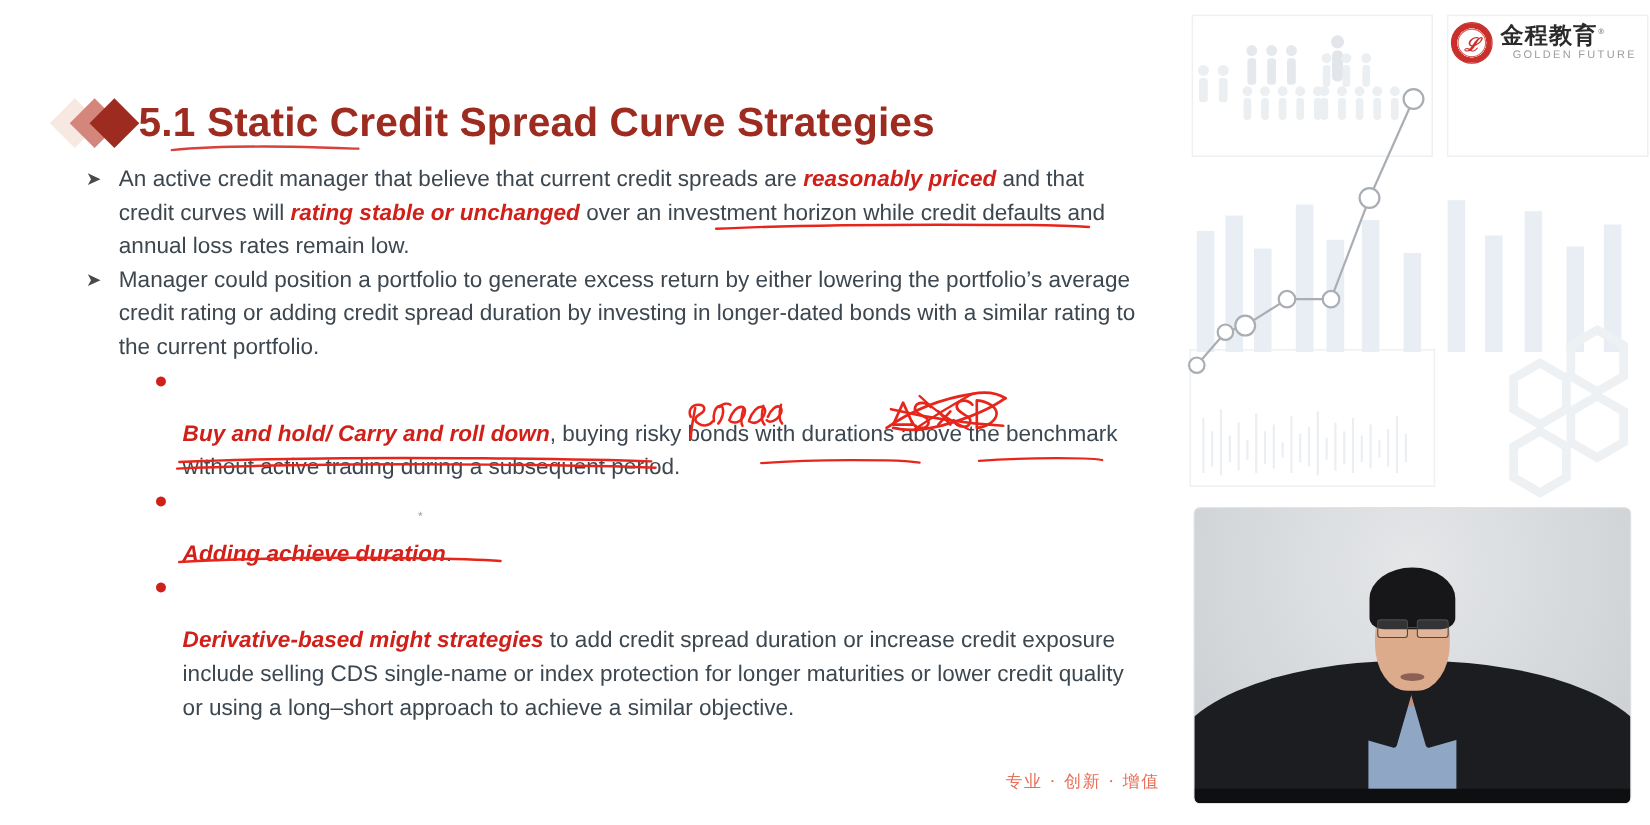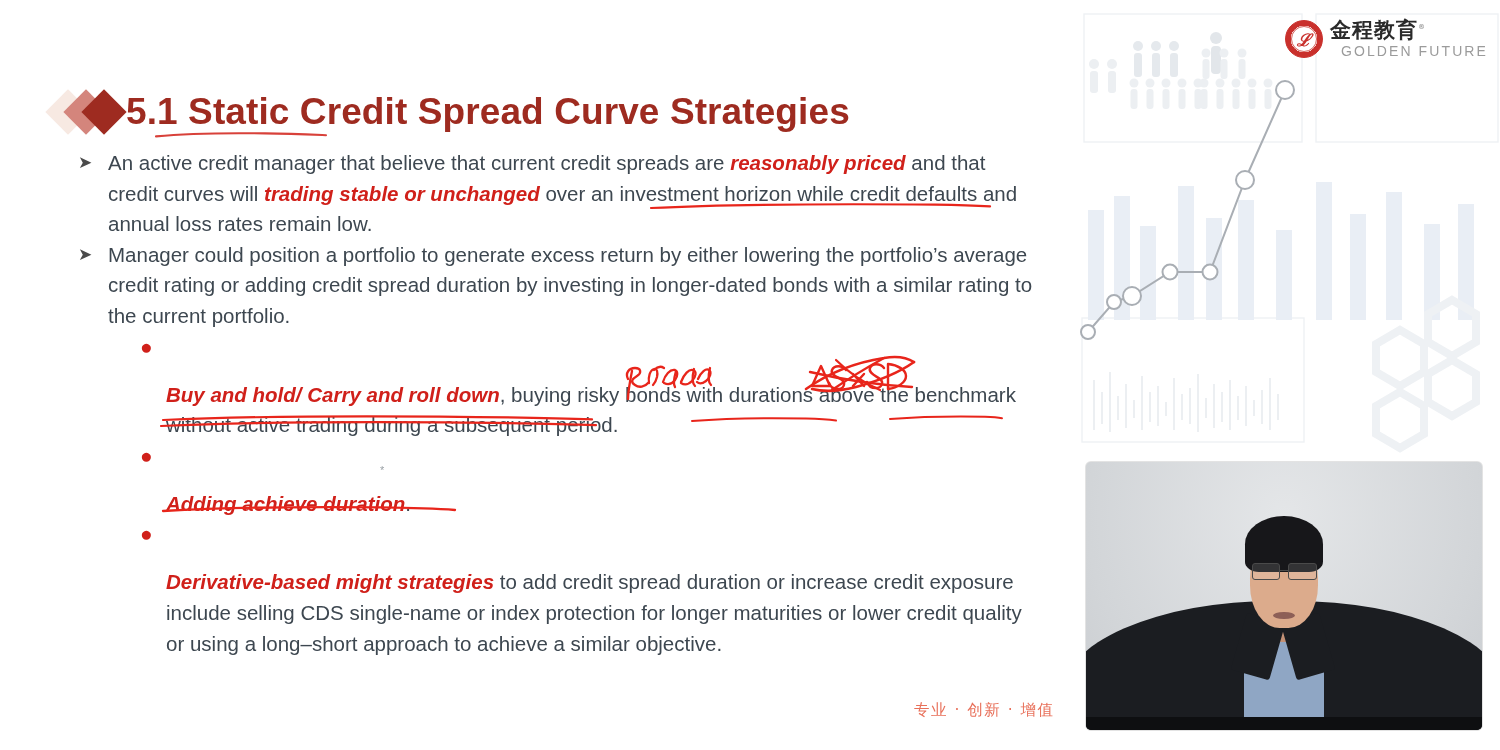--- a/index.html
+++ b/index.html
@@ -52,21 +52,21 @@
 
   .logo{position:absolute;right:12px;top:20px;display:flex;align-items:center;gap:7px;}
   .logo-seal{position:relative;width:38px;height:38px;border-radius:50%;
     background:radial-gradient(circle at 50% 50%,#fff 38%,#f2d6d6 52%,#c9302c 53%,#c9302c 100%);
     border:1.5px solid #c9302c;box-sizing:border-box;}
   .logo-seal .inner{position:absolute;inset:5px;border-radius:50%;border:1px solid #d8665f;background:#fff;}
   .logo-seal .g{position:absolute;inset:0;display:flex;align-items:center;justify-content:center;
     color:#c9302c;font-size:17px;font-style:italic;font-family:"Liberation Serif",serif;font-weight:bold;}
   .logo-cn{font-size:21px;font-weight:bold;color:#2b2b2b;letter-spacing:1px;line-height:1;
     font-family:"DejaVu Sans",sans-serif;}
-  .logo-en{font-size:14px;color:#9b9b9b;letter-spacing:2.1px;line-height:1;margin-top:3px;padding-left:11px;}
+  .logo-en{font-size:10px;color:#9b9b9b;letter-spacing:2.1px;line-height:1;margin-top:3px;padding-left:11px;}
   .logo-tm{font-size:7px;color:#9b9b9b;vertical-align:super;}
 
   .video{position:absolute;left:1086px;top:462px;width:396px;height:268px;
     border-radius:5px;overflow:hidden;background:#d9dbdd;
     box-shadow:0 0 0 1px #e3e3e3;}
   .vbg{position:absolute;inset:0;background:
       radial-gradient(ellipse at 50% 20%, #e4e6e8 0%, #d2d5d8 70%, #c9ccd0 100%);}
   .v-shoulders{position:absolute;left:-6%;bottom:-8%;width:112%;height:56%;
     background:#1b1d21;border-radius:48% 48% 0 0 / 62% 62% 0 0;}
   .v-shirt{position:absolute;left:40%;bottom:0;width:20%;height:40%;background:#8fa6c4;
@@ -109,21 +109,21 @@
 
     <svg class="title-underline" viewBox="0 0 172 7" preserveAspectRatio="none">
       <path d="M1,5.4 C30,2.6 70,1.8 110,2.4 C135,2.8 155,3.6 171,4.2" stroke="#d8413a" stroke-width="2.1" fill="none" stroke-linecap="round"></path>
     </svg>
 
     <div class="body">
 
       <div class="lvl1">
         <span class="arrow">➤</span>
         <span class="txt">
-          <span>An active credit manager that believe that current credit spreads are </span><span class="r">reasonably priced</span><span> and that credit curves will </span><span class="r">trading stable or unchanged</span><span> over an investment horizon while credit defaults and annual loss rates remain low.</span>
+          <span>An active credit manager that believe that current credit spreads are </span><span class="r">reasonably priced</span><span> and that credit curves will </span><span class="r">rating stable or unchanged</span><span> over an investment horizon while credit defaults and annual loss rates remain low.</span>
         </span>
       </div>
 
       <div class="lvl1">
         <span class="arrow">➤</span>
         <span class="txt">Manager could position a portfolio to generate excess return by either lowering the portfolio’s average credit rating or adding credit spread duration by investing in longer-dated bonds with a similar rating to the current portfolio.</span>
       </div>
 
       <div class="sub">
 

